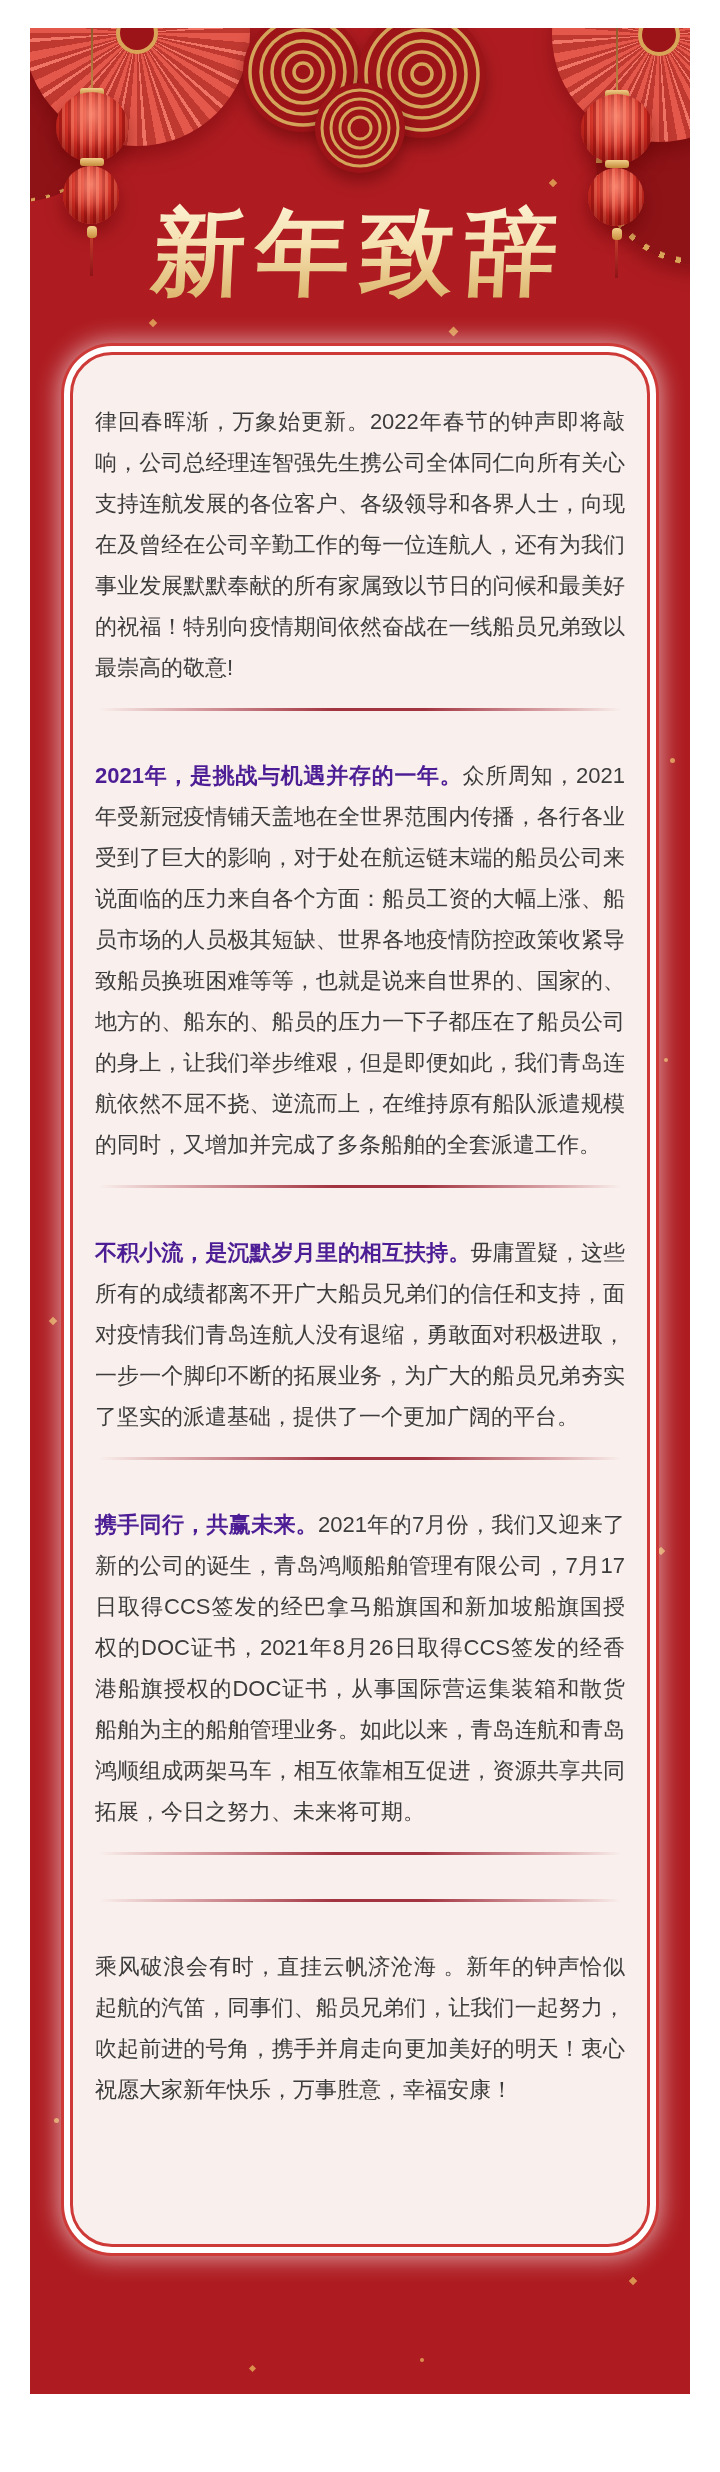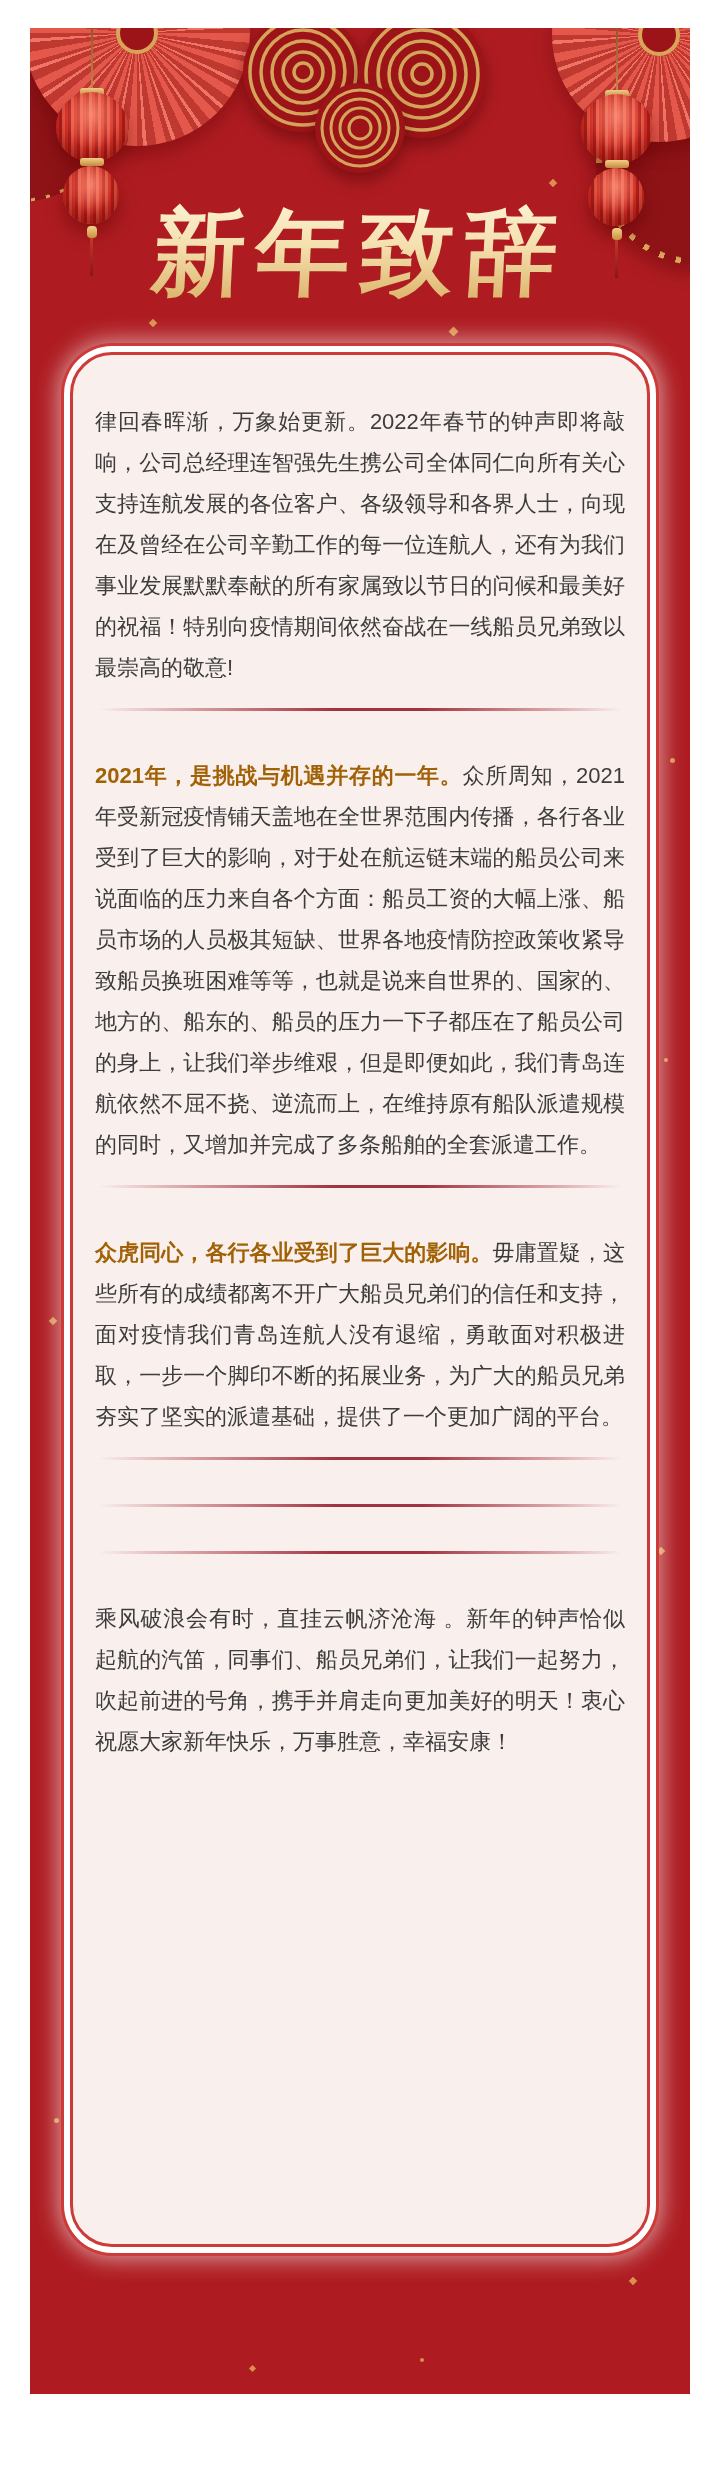--- a/index.html
+++ b/index.html
@@ -49,21 +49,21 @@
     background:linear-gradient(180deg,#fdf4d8 0%,#f4dfad 45%,#d9ae62 100%);
     -webkit-background-clip:text;background-clip:text;color:transparent;
     transform:skewX(-3deg);}
   
   .card{position:absolute;left:40px;top:324px;width:580px;height:1895px;
     box-sizing:border-box;background:#f9efec;border:3px solid #ce3a37;border-radius:42px;
     box-shadow:0 0 0 6px #ffffff,0 0 0 9px #ce3a37,0 0 22px 12px rgba(255,255,255,.55);
     padding:46px 22px 34px 22px;overflow:hidden;}
   .card p{margin:0;font-size:22px;line-height:41px;color:#3c3c3c;
     text-align:justify;text-justify:inter-ideograph;}
-  .lead{color:#a16207;font-weight:bold;}
+  .lead{color:#4c1d95;font-weight:bold;}
   .divider{height:3px;margin:20px 4px 44px 4px;border-radius:2px;
     background:linear-gradient(90deg,rgba(176,60,70,0) 0%,rgba(186,90,100,.45) 15%,#a23340 45%,#a23340 62%,rgba(186,90,100,.45) 88%,rgba(176,60,70,0) 100%);}
   .sec-last p{margin-top:28px;}
   
   .sp{position:absolute;background:#e9b85d;opacity:.75;}
   .sp.dot{border-radius:50%;}
   .sp.dia{transform:rotate(45deg);}
 </style>
 </head>
 <body>
@@ -144,25 +144,28 @@
 
       <div class="divider"></div>
 
       <section>
         <p><span class="lead">2021年，是挑战与机遇并存的一年。</span><span>众所周知，2021年受新冠疫情铺天盖地在全世界范围内传播，各行各业受到了巨大的影响，对于处在航运链末端的船员公司来说面临的压力来自各个方面：船员工资的大幅上涨、船员市场的人员极其短缺、世界各地疫情防控政策收紧导致船员换班困难等等，也就是说来自世界的、国家的、地方的、船东的、船员的压力一下子都压在了船员公司的身上，让我们举步维艰，但是即便如此，我们青岛连航依然不屈不挠、逆流而上，在维持原有船队派遣规模的同时，又增加并完成了多条船舶的全套派遣工作。</span></p>
       </section>
 
       <div class="divider"></div>
 
       <section>
-        <p><span class="lead">众虎同心，各行各业受到了巨大的影响。</span><span>毋庸置疑，这些所有的成绩都离不开广大船员兄弟们的信任和支持，面对疫情我们青岛连航人没有退缩，勇敢面对积极进取，一步一个脚印不断的拓展业务，为广大的船员兄弟夯实了坚实的派遣基础，提供了一个更加广阔的平台。</span></p>
+        <p><span class="lead">不积小流，是沉默岁月里的相互扶持。</span><span>毋庸置疑，这些所有的成绩都离不开广大船员兄弟们的信任和支持，面对疫情我们青岛连航人没有退缩，勇敢面对积极进取，一步一个脚印不断的拓展业务，为广大的船员兄弟夯实了坚实的派遣基础，提供了一个更加广阔的平台。</span></p>
       </section>
 
       <div class="divider"></div>
 
+      <section>
+        <p><span class="lead">携手同行，共赢未来。</span><span>2021年的7月份，我们又迎来了新的公司的诞生，青岛鸿顺船舶管理有限公司，7月17日取得CCS签发的经巴拿马船旗国和新加坡船旗国授权的DOC证书，2021年8月26日取得CCS签发的经香港船旗授权的DOC证书，从事国际营运集装箱和散货船舶为主的船舶管理业务。如此以来，青岛连航和青岛鸿顺组成两架马车，相互依靠相互促进，资源共享共同拓展，今日之努力、未来将可期。</span></p>
+      </section>
 
       <div class="divider"></div>
 
 
       <div class="divider"></div>
 
       <section class="sec-last">
         <p><span>乘风破浪会有时，直挂云帆济沧海 。新年的钟声恰似起航的汽笛，同事们、船员兄弟们，让我们一起努力，吹起前进的号角，携手并肩走向更加美好的明天！衷心祝愿大家新年快乐，万事胜意，幸福安康！</span></p>
       </section>
 

